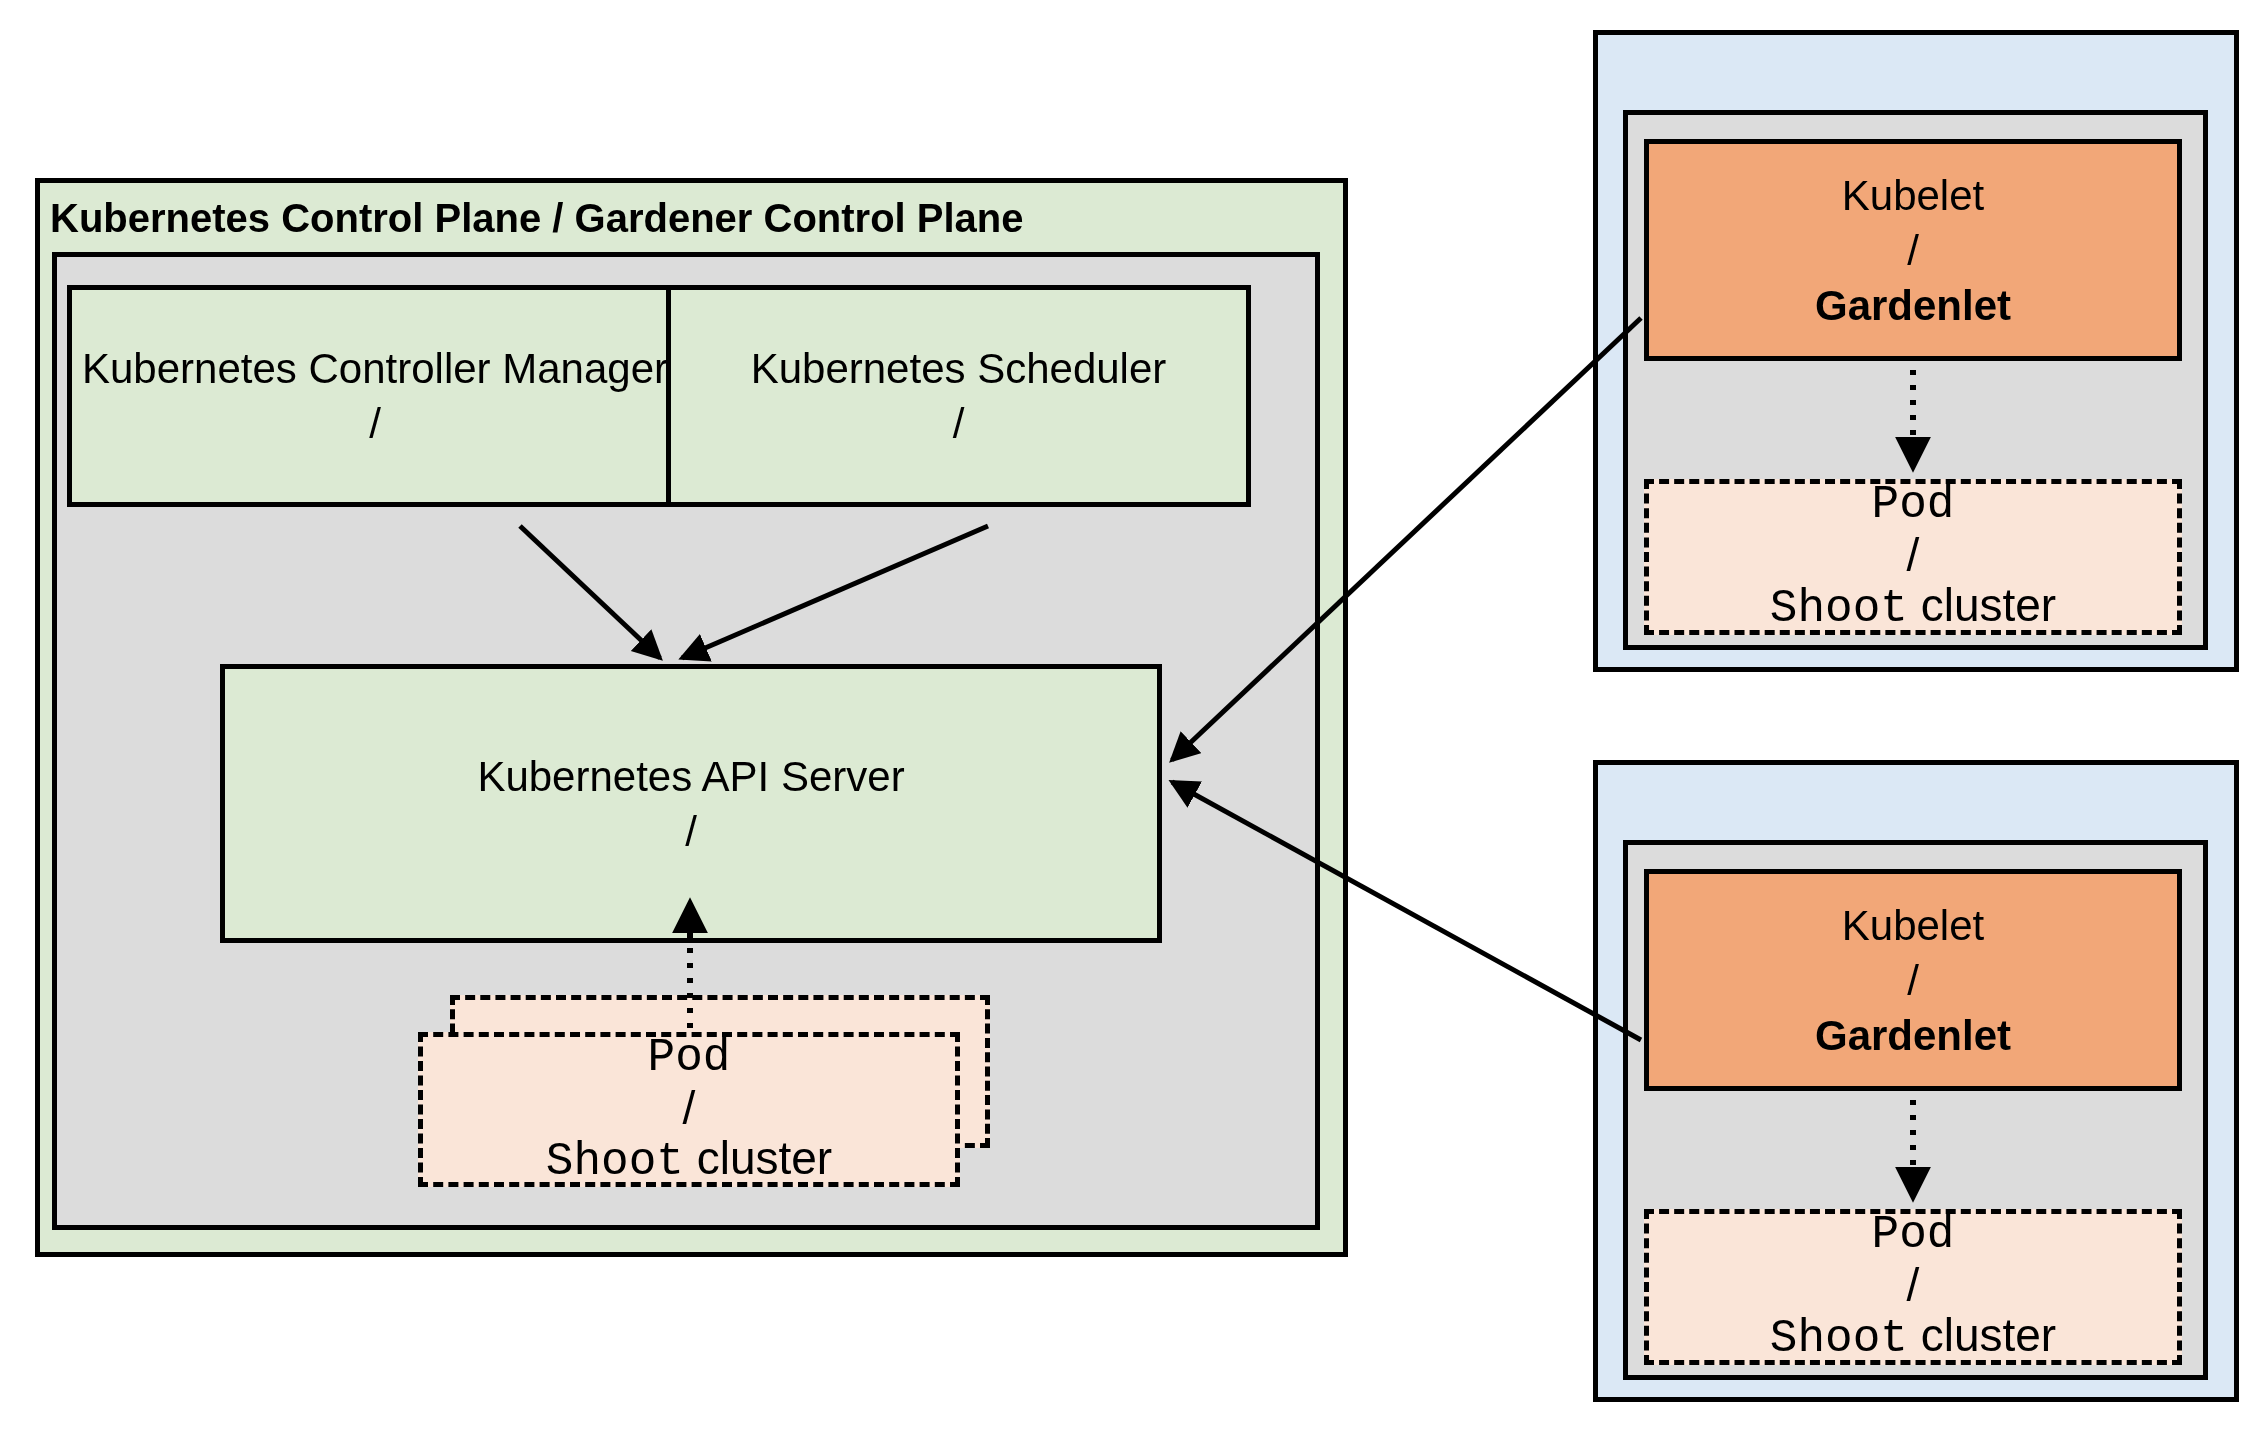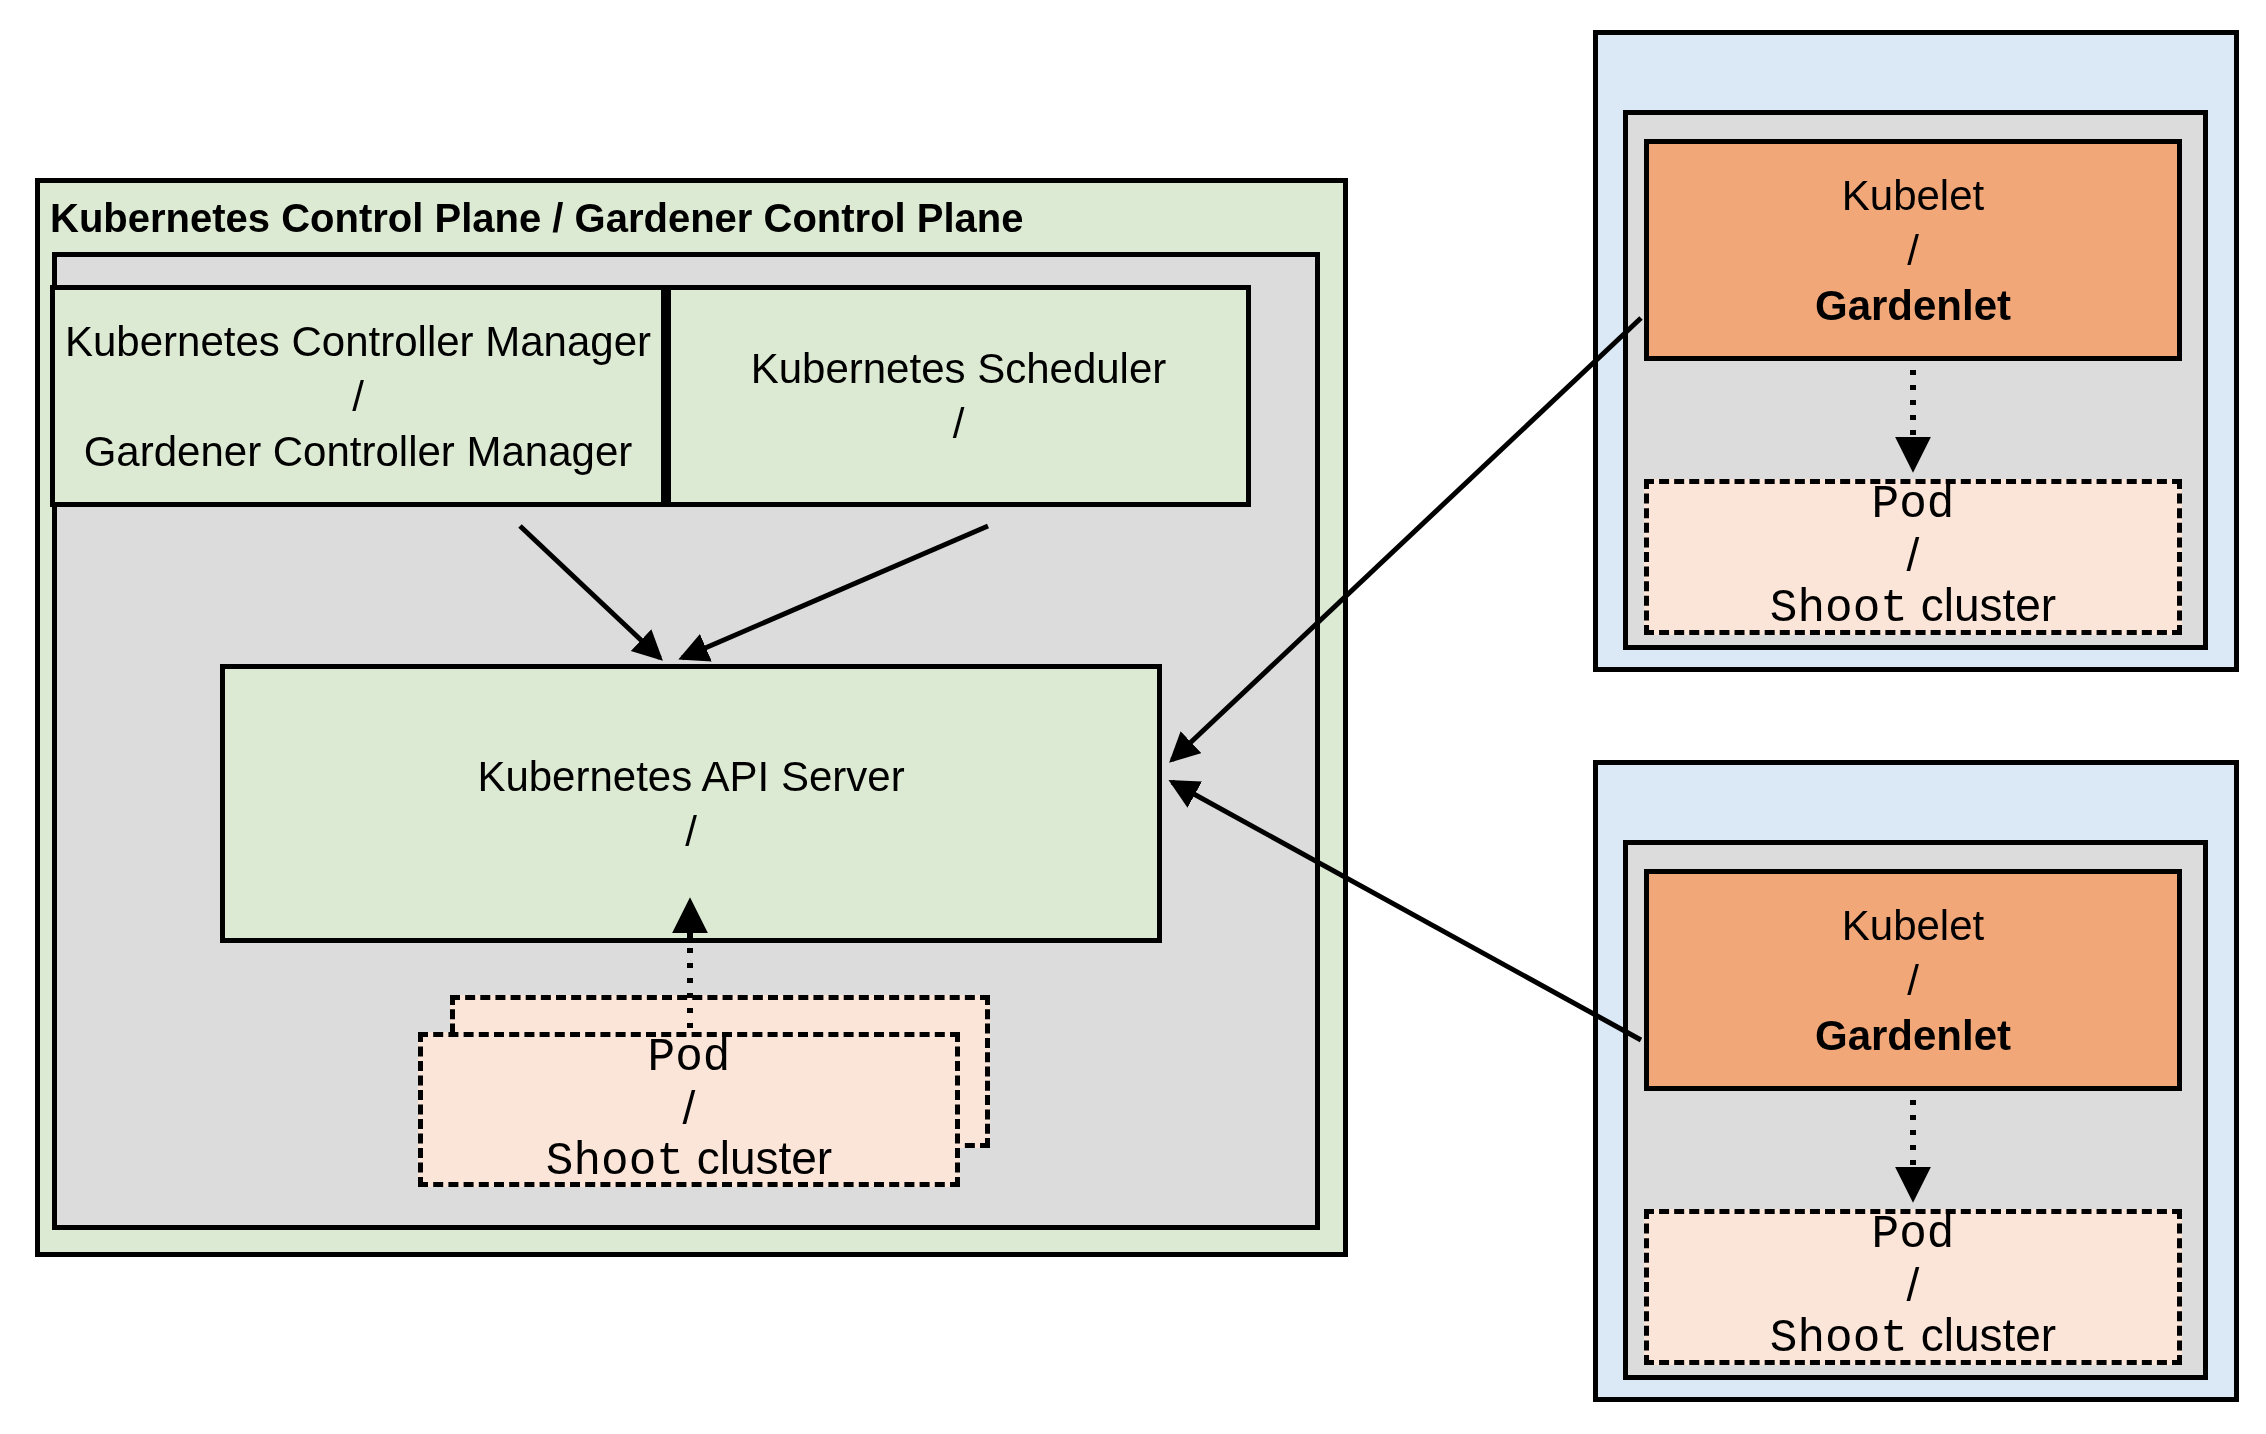--- a/index.html
+++ b/index.html
@@ -35,24 +35,23 @@
 <body>
 
 <div id="canvas">
 
   <div class="abs box green" style="left:35px;top:178px;width:1313px;height:1079px;"></div>
 
   <div class="abs big-title" style="left:50px;top:196px;font-weight:bold;">Kubernetes Control Plane / Gardener Control Plane</div>
 
   <div class="abs box gray" style="left:52px;top:252px;width:1268px;height:978px;"></div>
 
-  <div class="abs box green label3" style="left:50px;top:285px;width:616px;height:222px;">
+  <div class="abs box green label3" style="left:67px;top:285px;width:616px;height:222px;">
     <div>Kubernetes Controller Manager</div>
     <div>/</div>
-    <div>Gardener Controller Manager</div>
   </div>
 
   <div class="abs box green label3" style="left:666px;top:285px;width:585px;height:222px;">
     <div>Kubernetes Scheduler</div>
     <div>/</div>
   </div>
 
   <div class="abs box green label3" style="left:220px;top:664px;width:942px;height:279px;">
     <div>Kubernetes API Server</div>
     <div>/</div>

